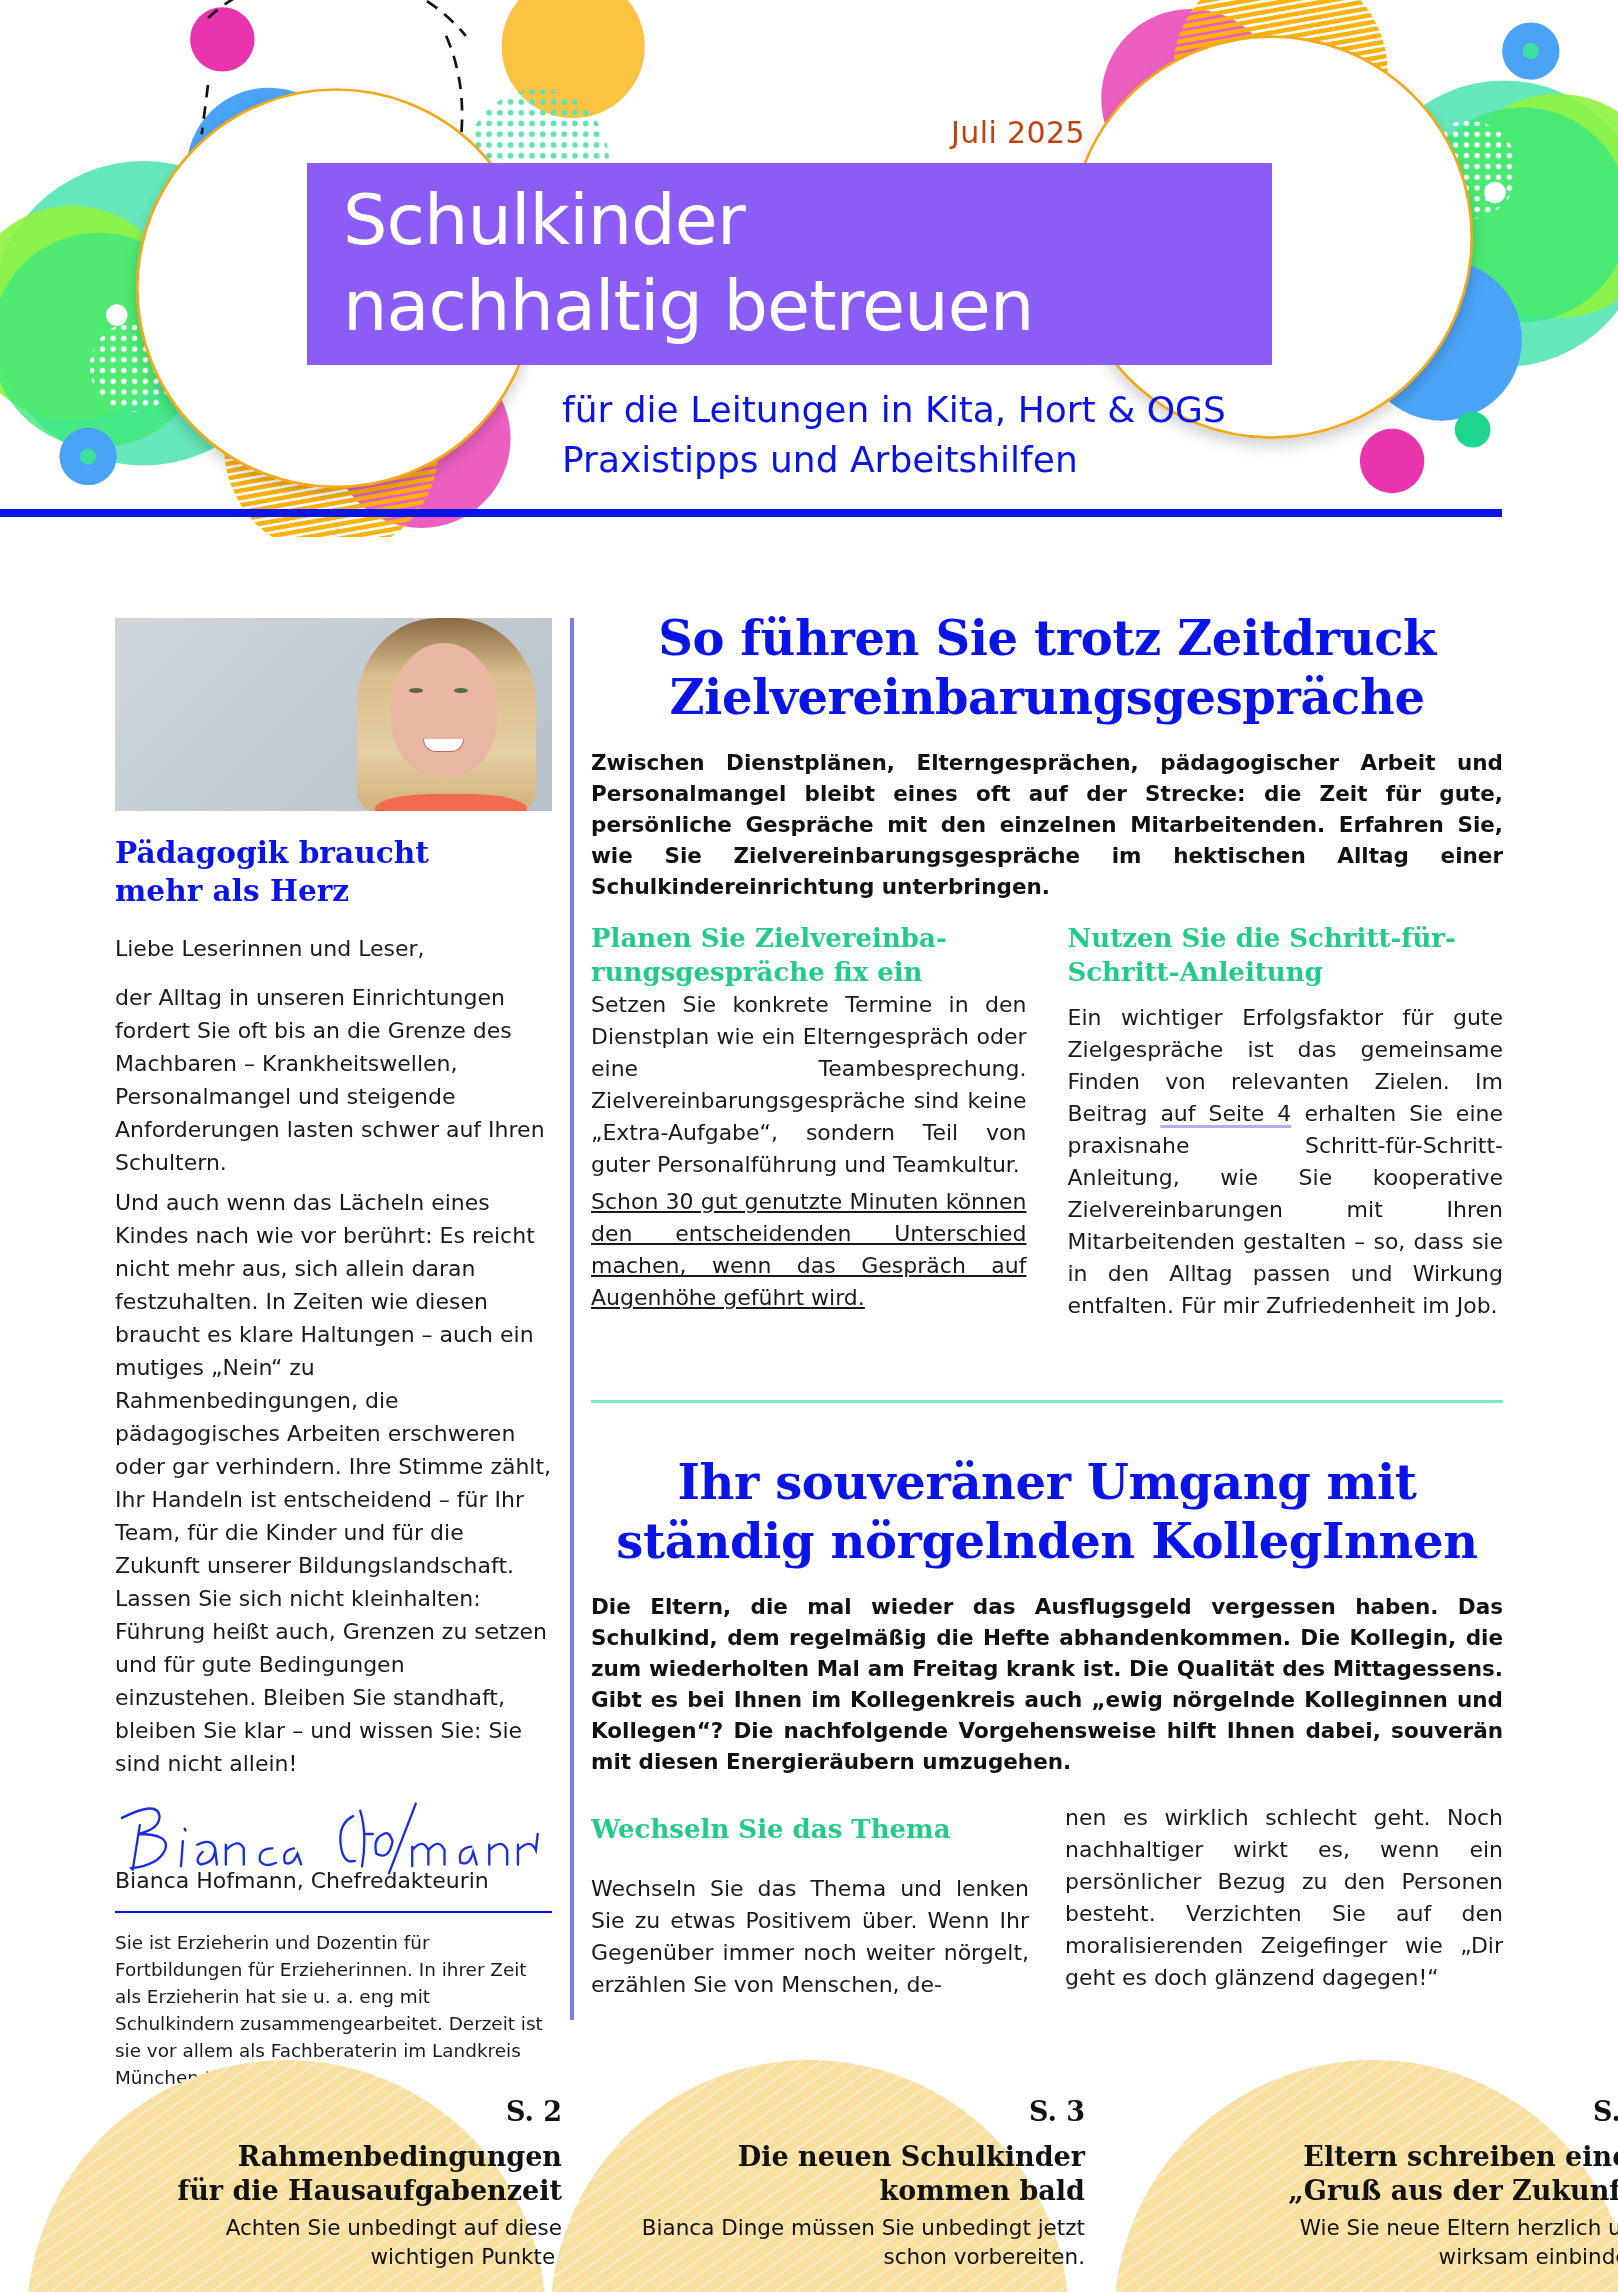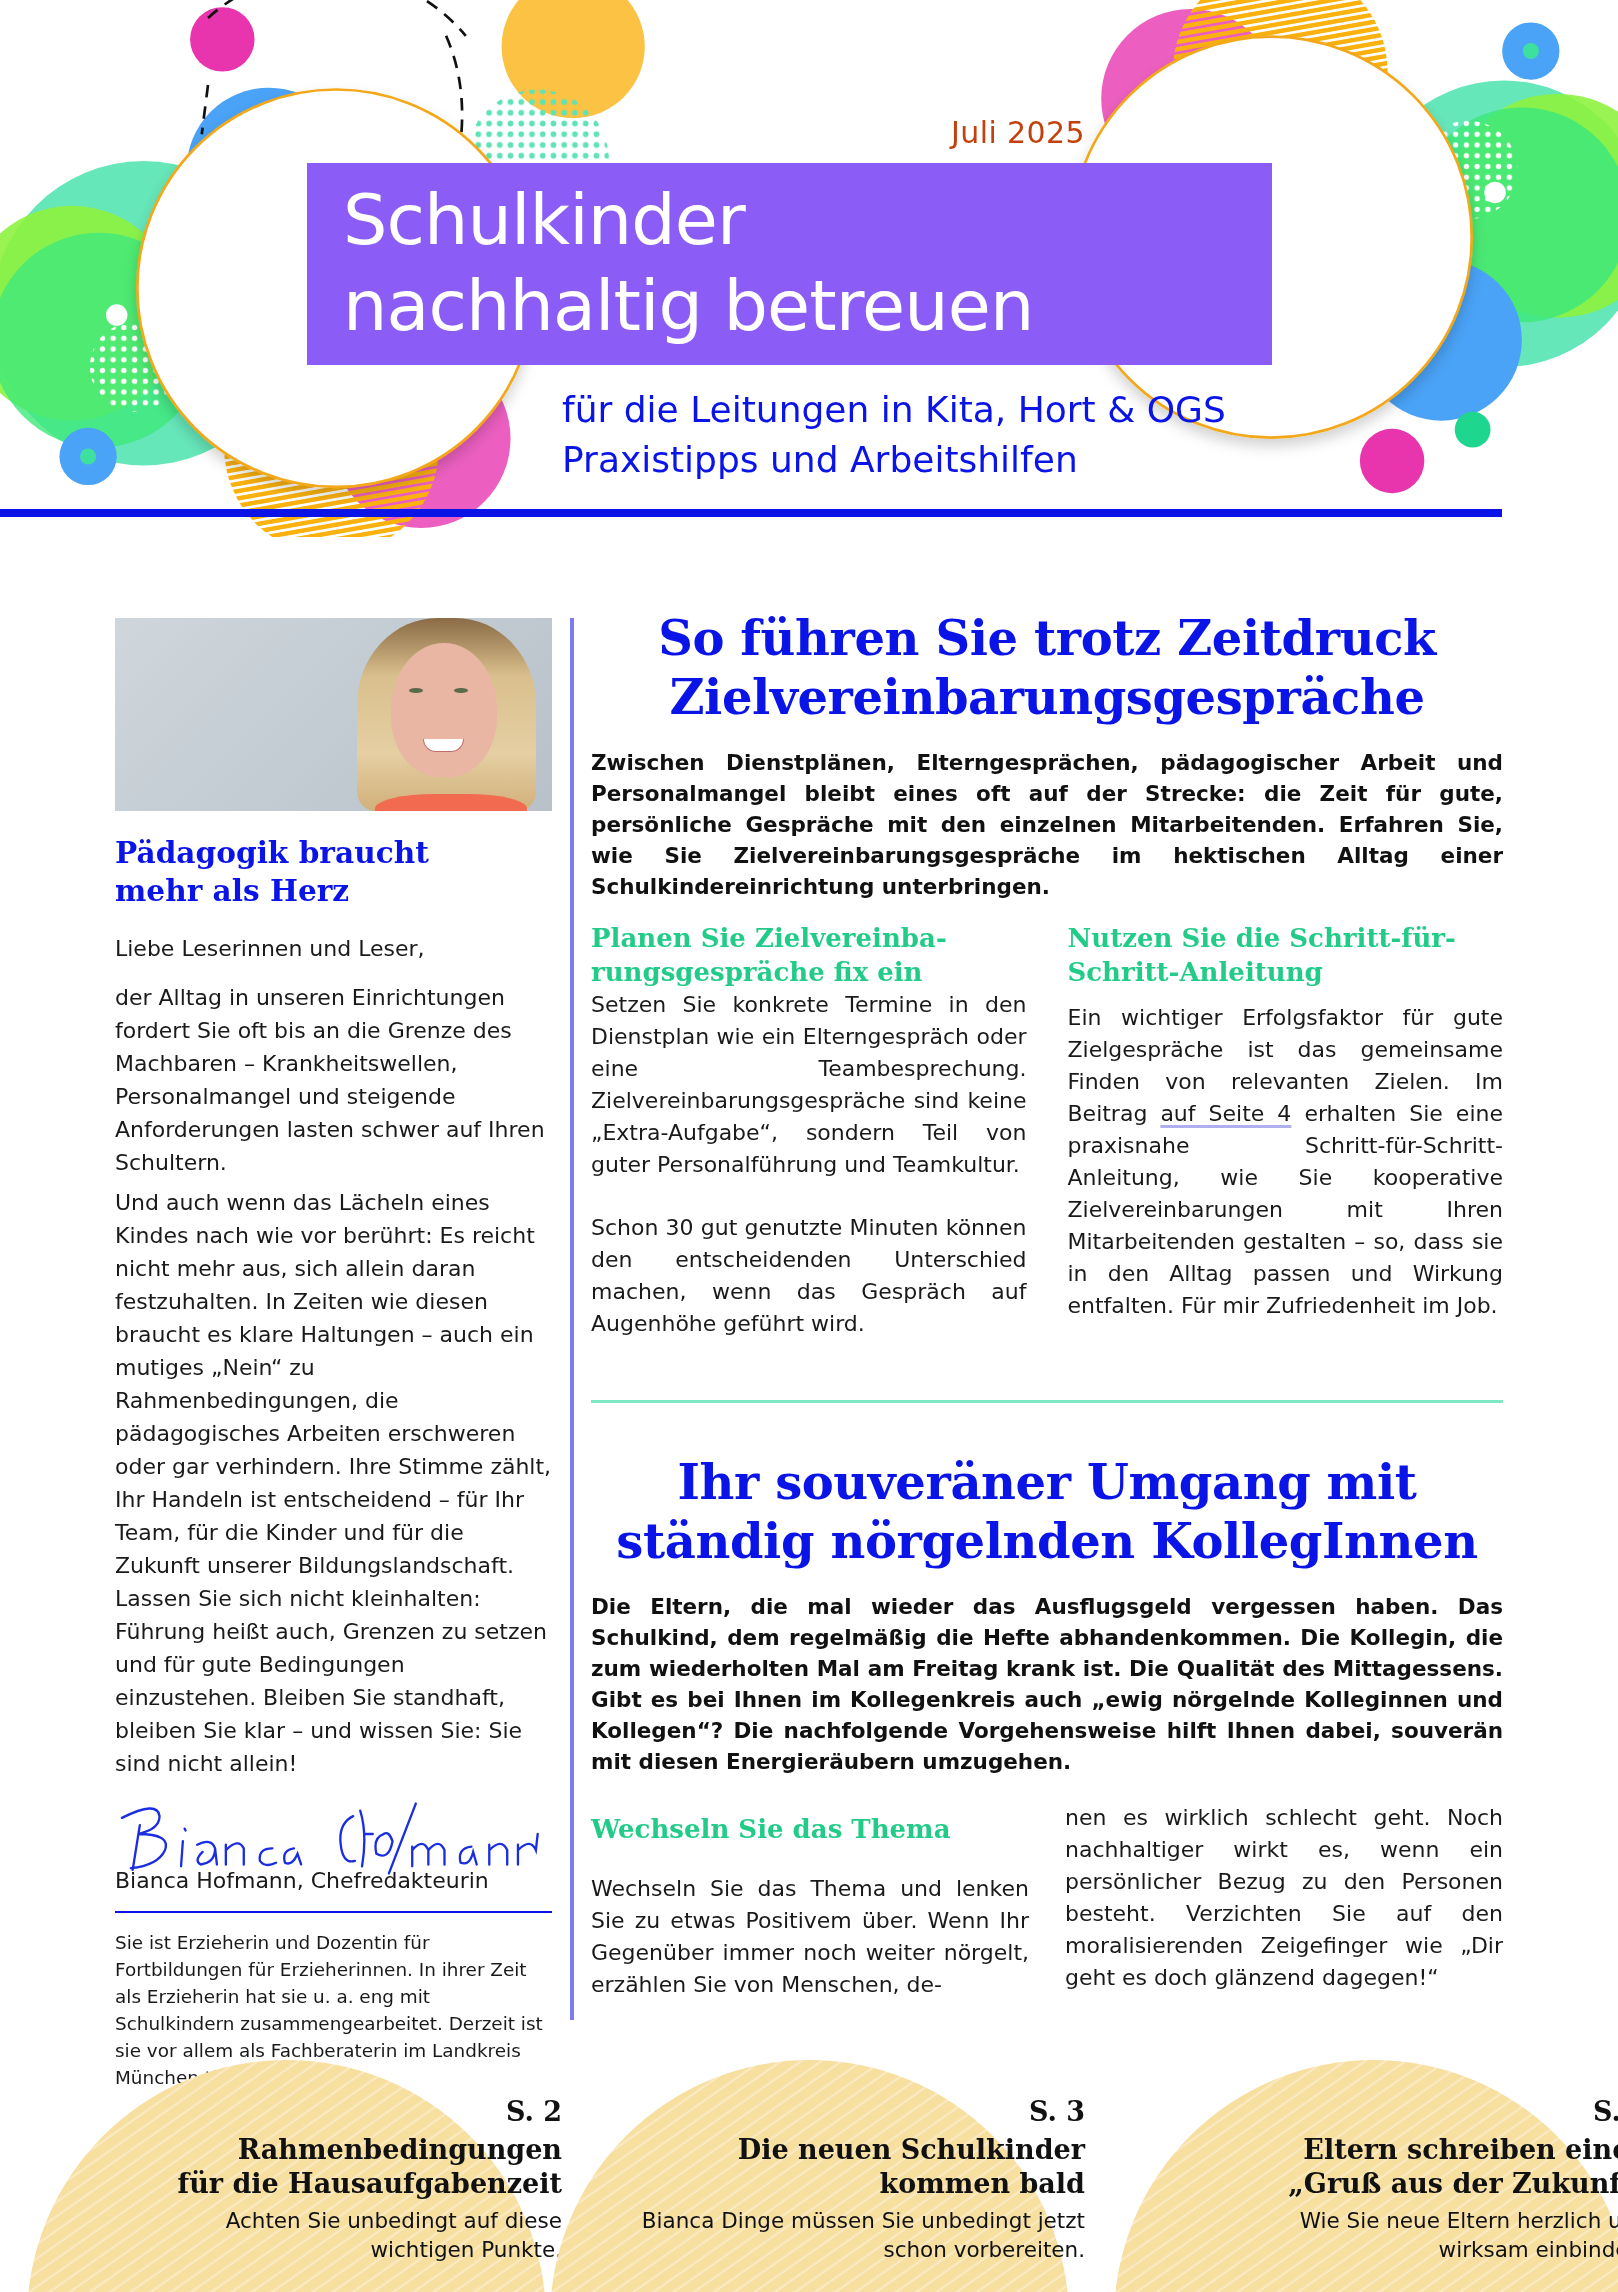--- a/index.html
+++ b/index.html
@@ -43,38 +43,38 @@
   
   .right-col { position: absolute; left: 591px; top: 609px; width: 912px; }
   .h-main { color: #0a14e6; font-family: "DejaVu Serif", serif; font-weight: bold; font-size: 48px; line-height: 59px; letter-spacing: -0.4px; }
   .h-main span { display: block; text-align: center; }
   .lead { margin-top: 19.7px; font-weight: bold; font-size: 21.5px; line-height: 31px; text-align: justify; color: #111; }
   .cols { display: flex; gap: 41px; margin-top: 19.7px; }
   .col { flex: 1; }
   .h-sub { color: #22cc88; font-family: "DejaVu Serif", serif; font-weight: bold; font-size: 26px; line-height: 34px; }
   .h-sub span { display: block; }
   .body-p { font-size: 22px; line-height: 32px; text-align: justify; color: #1a1a1a; margin-top: 3.6px; }
-  .body-p + .body-p { margin-top: 31px; }
+  .body-p + .body-p { margin-top: 5px; text-decoration: underline; }
   .col .h-sub + .body-p { margin-top: 0; }
   .col2 .h-sub + .body-p { margin-top: 12.5px; }
   .link { text-decoration: underline; text-decoration-color: #b0b0f0; text-decoration-thickness: 2.7px; text-underline-offset: 3.6px; color: inherit; }
   .sep-rule { position: absolute; left: 591px; top: 1400px; width: 912px; height: 2.7px; background: #7fe8c4; }
 
   .right-col2 { position: absolute; left: 591px; top: 1453px; width: 912px; }
   .cols2 { display: flex; gap: 36px; margin-top: 21.5px; }
   .cols2 .col { flex: 1; }
   .cols2 .h-sub { margin-top: 14.3px; margin-bottom: 27px; }
 
   
   .teasers { position: absolute; left: 0; top: 2042px; width: 1618px; height: 251px; overflow: hidden; }
   .teaser { position: absolute; top: 18px; width: 519px; height: 519px; border-radius: 50%;
             background: repeating-linear-gradient(-35deg, #f7dfa0 0px, #f7dfa0 8px, #fbeccb 9px, #f7dfa0 11.6px); }
   .teaser-inner { position: absolute; left: 16px; top: 36px; width: 519px; text-align: right; }
   .t-page { font-family: "DejaVu Serif", serif; font-weight: bold; font-size: 27px; color: #111; }
-  .t-title { font-family: "DejaVu Serif", serif; font-weight: bold; font-size: 27px; line-height: 34px; color: #111; margin-top: 6px; }
+  .t-title { font-family: "DejaVu Serif", serif; font-weight: bold; font-size: 27px; line-height: 34px; color: #111; margin-top: 13px; }
   .t-title span { display: block; }
   .t-desc { font-size: 21.5px; line-height: 29px; color: #111; margin-top: 5.4px; }
   .t-desc span { display: block; }
 </style>
 </head>
 <body>
 
 <header class="header">
   <svg class="deco-svg" viewBox="0 0 1807 600">
     <defs>

